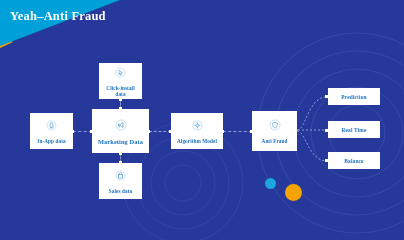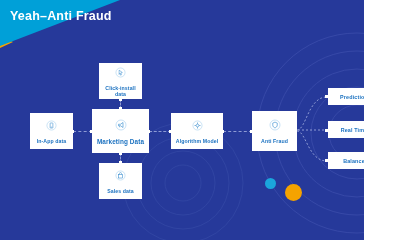--- a/index.html
+++ b/index.html
@@ -2,26 +2,25 @@
 <html><head>
 <meta charset="utf-8">
 <style>
   html, body {
     margin: 0;
     padding: 0;
     background: #ffffff;
   }
   #slide {
     position: relative;
-    width: 324px;
+    width: 404px;
     height: 240px;
     overflow: hidden;
     background: #26399A;
-    font-family: Liberation Sans, sans-serif;
-    padding-left: 40px;
+    font-family: Liberation Serif, serif;
   }
 
   
   .corner-orange {
     position: absolute;
     left: 0;
     top: 36px;
     width: 0;
     height: 0;
     border-top: 6px solid transparent;

